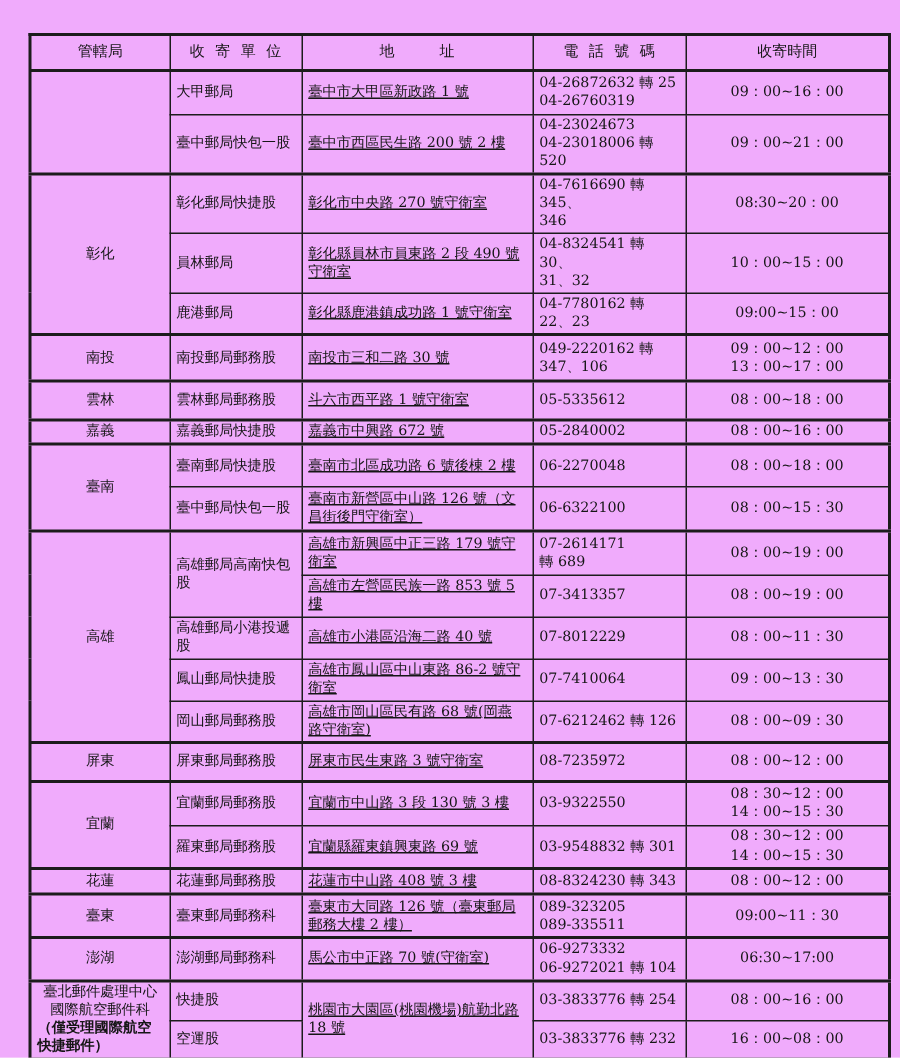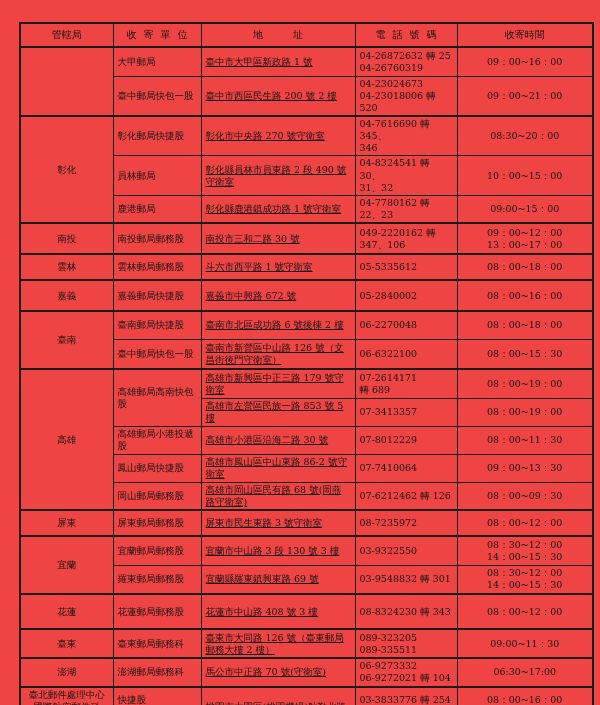--- a/index.html
+++ b/index.html
@@ -6,21 +6,21 @@
   html, body { width: 600px; height: 705px; }
   body {
     background: #fbfbfa;
     font-family: "DejaVu Serif", serif;
     color: #161616;
   }
   .page {
     position: relative;
     width: 600px;
     height: 705px;
-    background: #ef4444;
+    background: #f0abfc;
   }
   table.post-table {
     position: absolute;
     left: 19px;
     top: 22px;
     width: 573px;
     border-collapse: collapse;
     table-layout: fixed;
     border: 2px solid #1c1c1c;
   }
@@ -123,21 +123,21 @@
       </tr>
 
       <tr class="gs" style="height:26px">
         <td class="c-bureau">雲林</td>
         <td class="c-unit">雲林郵局郵務股</td>
         <td class="c-addr">斗六市西平路 1 號守衛室</td>
         <td class="c-phone pre">05-5335612</td>
         <td class="c-hours pre">08：00~18：00</td>
       </tr>
 
-      <tr class="gs" style="height:31px">
+      <tr class="gs" style="height:16px">
         <td class="c-bureau">嘉義</td>
         <td class="c-unit">嘉義郵局快捷股</td>
         <td class="c-addr">嘉義市中興路 672 號</td>
         <td class="c-phone pre">05-2840002</td>
         <td class="c-hours pre">08：00~16：00</td>
       </tr>
 
       <tr class="gs" style="height:28px">
         <td class="c-bureau" rowspan="2">臺南</td>
         <td class="c-unit">臺南郵局快捷股</td>
@@ -160,21 +160,21 @@
 轉 689</td>
         <td class="c-hours pre">08：00~19：00</td>
       </tr>
       <tr style="height:28px">
         <td class="c-addr">高雄市左營區民族一路 853 號 5 樓</td>
         <td class="c-phone pre">07-3413357</td>
         <td class="c-hours pre">08：00~19：00</td>
       </tr>
       <tr style="height:28px">
         <td class="c-unit">高雄郵局小港投遞股</td>
-        <td class="c-addr">高雄市小港區沿海二路 30 號</td>
+        <td class="c-addr">高雄市小港區沿海二路 40 號</td>
         <td class="c-phone pre">07-8012229</td>
         <td class="c-hours pre">08：00~11：30</td>
       </tr>
       <tr style="height:28px">
         <td class="c-unit">鳳山郵局快捷股</td>
         <td class="c-addr">高雄市鳳山區中山東路 86-2 號守衛室</td>
         <td class="c-phone pre">07-7410064</td>
         <td class="c-hours pre">09：00~13：30</td>
       </tr>
       <tr style="height:28px">
@@ -201,21 +201,21 @@
 14：00~15：30</td>
       </tr>
       <tr style="height:29px">
         <td class="c-unit">羅東郵局郵務股</td>
         <td class="c-addr">宜蘭縣羅東鎮興東路 69 號</td>
         <td class="c-phone pre">03-9548832 轉 301</td>
         <td class="c-hours pre">08：30~12：00
 14：00~15：30</td>
       </tr>
 
-      <tr class="gs" style="height:35px">
+      <tr class="gs" style="height:17px">
         <td class="c-bureau">花蓮</td>
         <td class="c-unit">花蓮郵局郵務股</td>
         <td class="c-addr">花蓮市中山路 408 號 3 樓</td>
         <td class="c-phone pre">08-8324230 轉 343</td>
         <td class="c-hours pre">08：00~12：00</td>
       </tr>
 
       <tr class="gs" style="height:29px">
         <td class="c-bureau">臺東</td>
         <td class="c-unit">臺東郵局郵務科</td>

